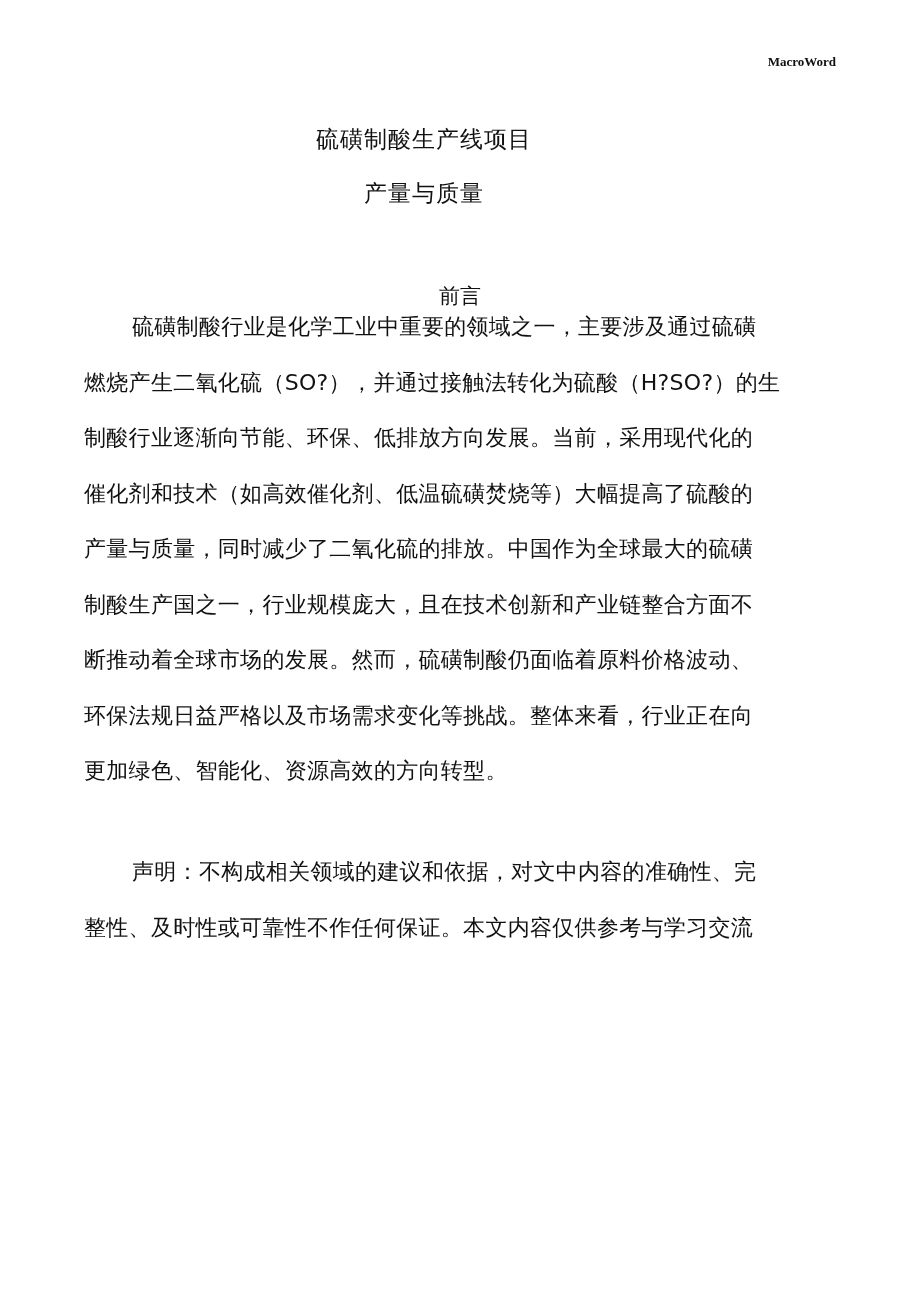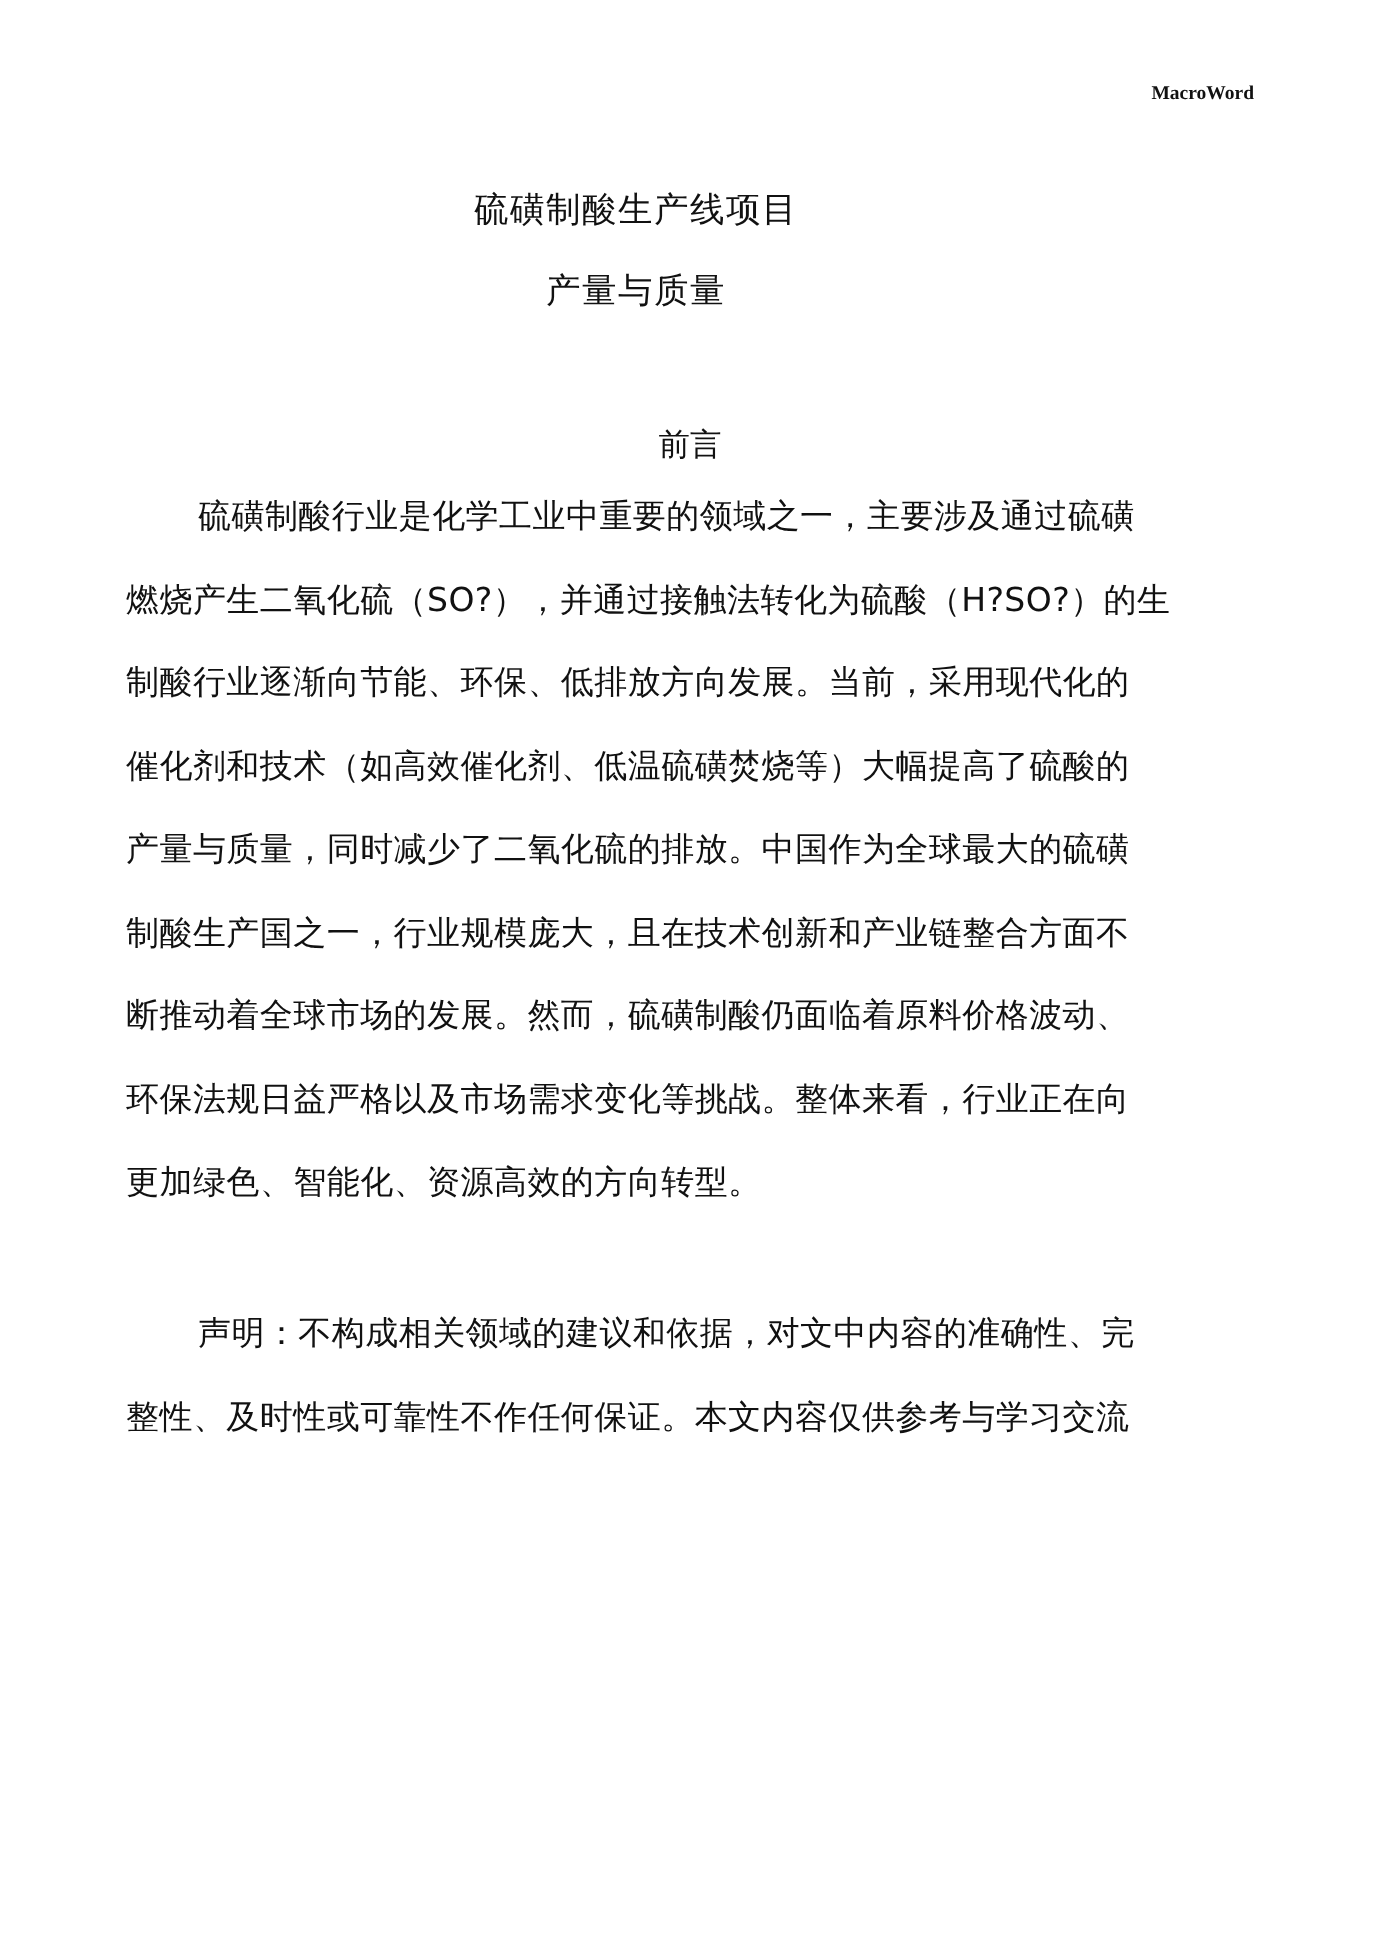--- a/index.html
+++ b/index.html
@@ -9,21 +9,21 @@
       font-family: "Liberation Serif", serif; font-weight: bold; font-size: 13px; color: #111; }
     .title { position: absolute; left: 0; width: 848px; text-align: center;
       font-family: "DejaVu Sans", sans-serif; font-size: 23px; color: #111; letter-spacing: 1px; }
     .title-1 { top: 124px; }
     .title-2 { top: 178px; }
     .section-heading { position: absolute; top: 257px; left: 0; width: 920px; text-align: center;
       font-family: "DejaVu Sans", sans-serif; font-size: 21px; color: #111; margin-top: 25px; }
     .para { position: absolute; left: 84px; width: 760px; }
     .line { height: 55.5px; line-height: 30px; font-size: 22px; white-space: nowrap;
       font-family: "DejaVu Sans", sans-serif; letter-spacing: 0.3px; }
-    .line.indent { padding-left: 48px; margin-top: 18px; }
+    .line.indent { padding-left: 48px; }
     .para-1 { top: 312px; }
     .para-2 { top: 857px; }
   </style>
 </head>
 <body>
 
 <div class="header-brand">MacroWord</div>
 
 <div class="title title-1">硫磺制酸生产线项目</div>
 <div class="title title-2">产量与质量</div>

